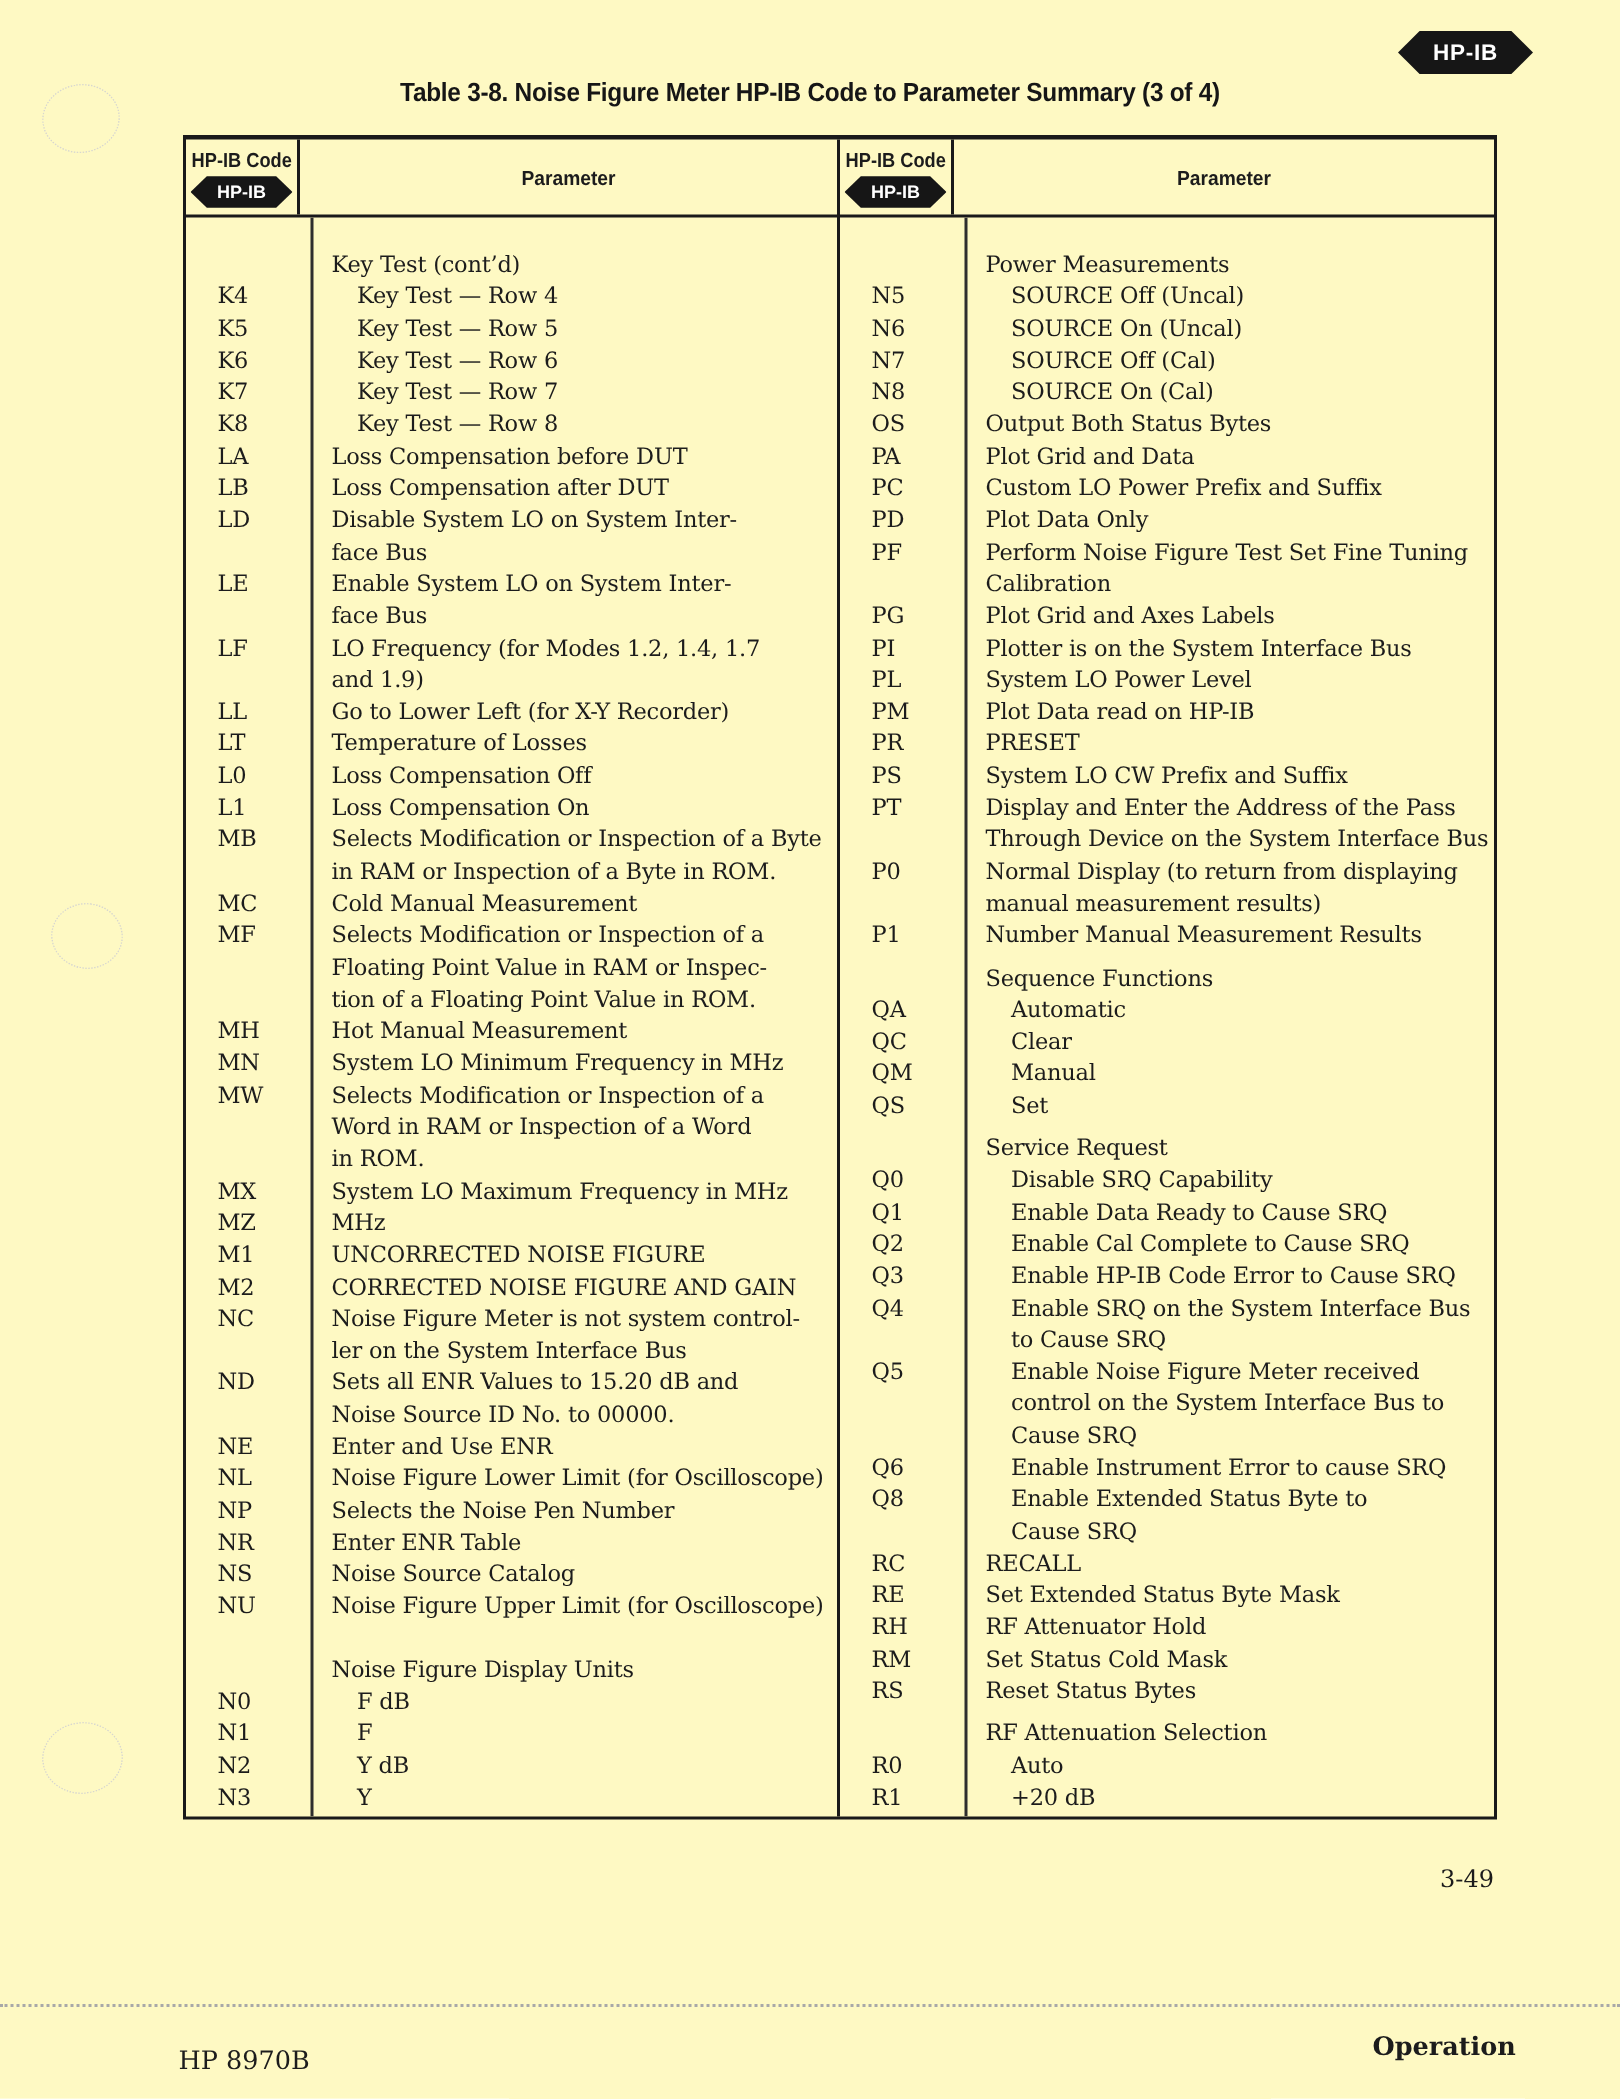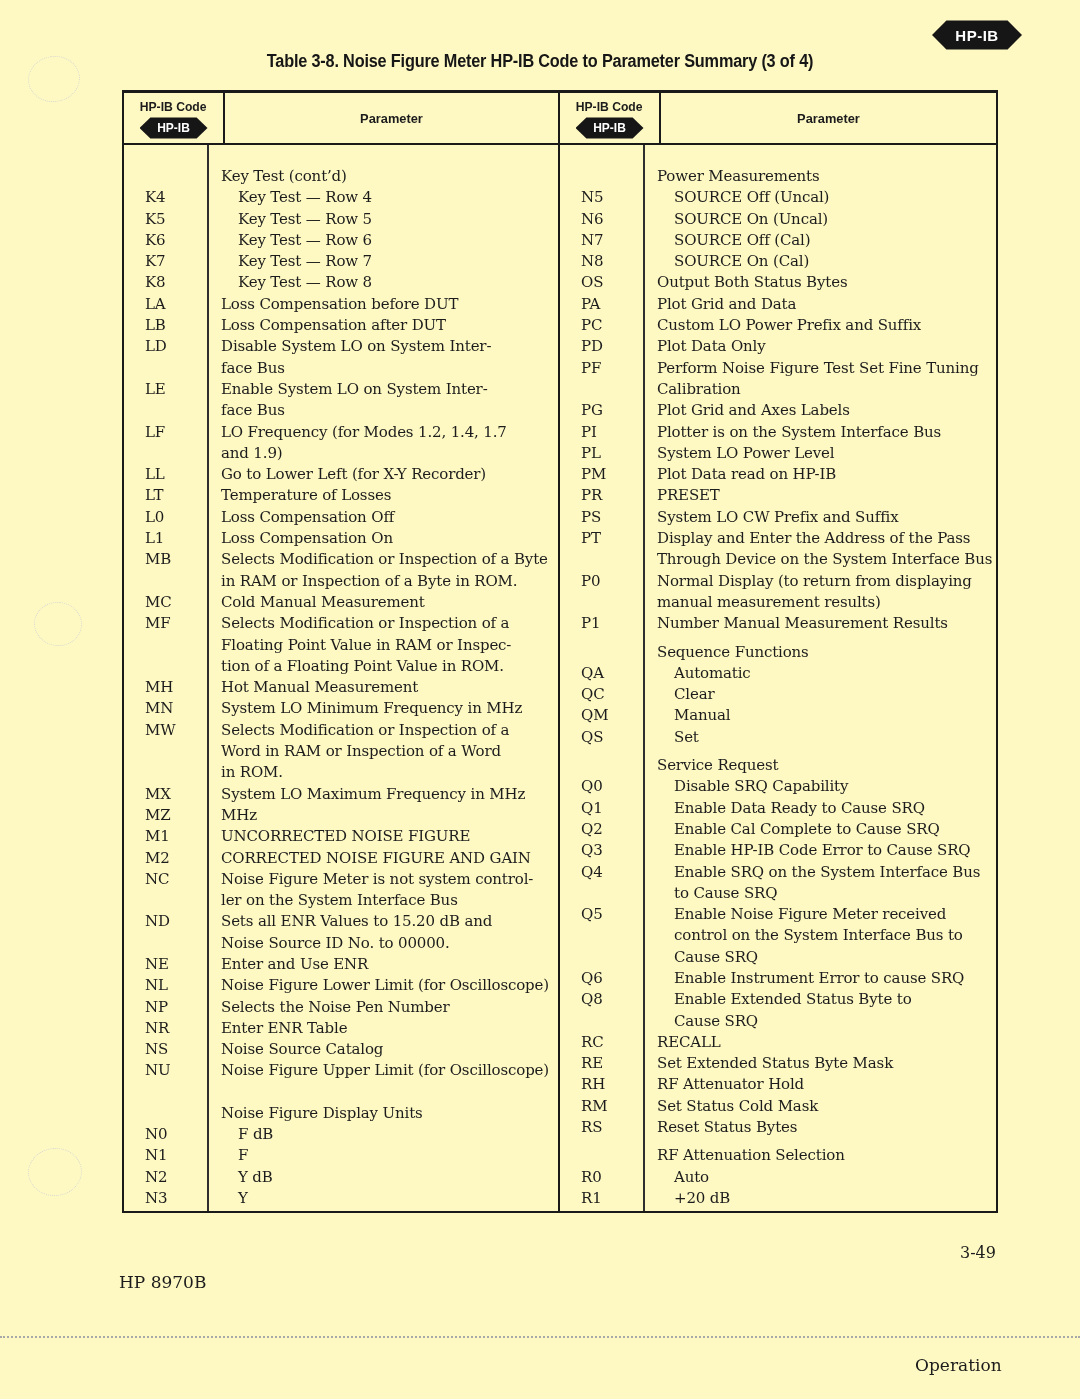--- a/index.html
+++ b/index.html
@@ -22,41 +22,41 @@
   .title{position:absolute;left:0;top:51px;width:1080px;text-align:center;
          font-family:"Liberation Sans",sans-serif;font-weight:bold;font-size:17.5px;
          transform:scaleX(.93);letter-spacing:-.2px;color:#161616;}
 
   .table{position:absolute;left:122px;top:90px;width:876px;height:1123px;box-sizing:border-box;
          border:2px solid #1a1a1a;border-top-width:3px;display:flex;background:transparent;}
   .section{width:50%;box-sizing:border-box;display:flex;flex-direction:column;}
   .section.left{border-right:2px solid #1a1a1a;}
 
   .sec-header{height:52px;box-sizing:border-box;border-bottom:2px solid #1a1a1a;display:flex;flex-shrink:0;}
-  .h-code{width:101px;box-sizing:border-box;border-right:2px solid #1a1a1a;display:flex;flex-direction:column;
+  .h-code{width:76px;box-sizing:border-box;border-right:2px solid #1a1a1a;display:flex;flex-direction:column;
           align-items:center;justify-content:center;padding-top:2px;}
   .h-code-label{font-family:"Liberation Sans",sans-serif;font-weight:bold;font-size:13.5px;transform:scaleX(.9);white-space:nowrap;}
   .h-param{flex:1;display:flex;align-items:center;justify-content:center;
            font-family:"Liberation Sans",sans-serif;font-weight:bold;font-size:13.5px;transform:scaleX(.95);}
 
   .sec-body{position:relative;flex:1;padding-top:21px;box-sizing:border-box;overflow:hidden;
             font-family:"DejaVu Serif",serif;font-size:15px;line-height:21.3px;letter-spacing:-.15px;}
   .sec-body::before{content:"";position:absolute;left:83px;top:0;bottom:0;width:1.5px;background:#2e2e2e;}
 
   .trow{display:flex;}
   .c-code{width:84px;box-sizing:border-box;padding-left:21px;flex-shrink:0;white-space:nowrap;}
   .c-param{flex:1;padding-left:13px;padding-right:2px;}
   .c-param.ind{padding-left:30px;}
   .c-param div{white-space:nowrap;}
   .spacer{width:100%;}
 
   .pageno{position:absolute;left:960px;top:1243px;font-family:"DejaVu Serif",serif;font-size:16px;}
   .dotline{position:absolute;left:0;top:1336px;width:1080px;border-top:2px dotted #a8a8a8;}
-  .footer-left{position:absolute;left:119px;top:1272px;font-family:"DejaVu Serif",serif;font-size:17px;}
-  .footer-right{position:absolute;left:915px;top:1355px;font-family:"DejaVu Serif",serif;font-size:17px;}
+  .footer-left{position:absolute;left:119px;top:1364px;font-family:"DejaVu Serif",serif;font-size:17px;}
+  .footer-right{position:absolute;left:915px;top:1355px;font-family:"DejaVu Serif",serif;font-size:17px;font-weight:bold;}
 </style>
 </head>
 <body>
 
 <div class="page">
 
   <div class="artifact a1"></div>
   <div class="artifact a2"></div>
   <div class="artifact a3"></div>
 

